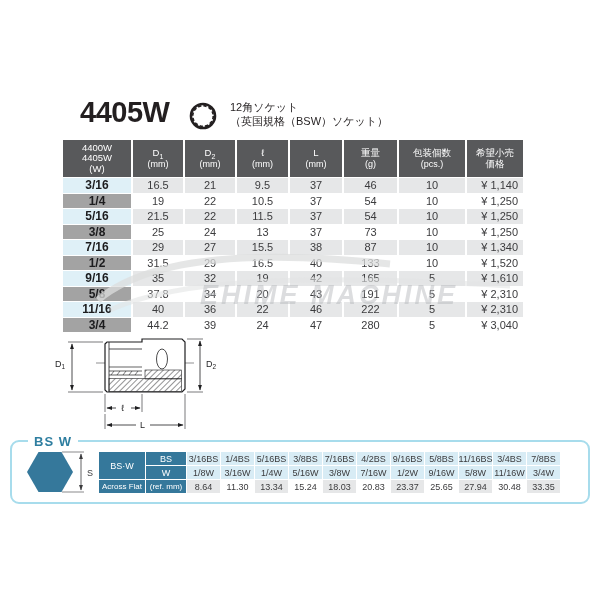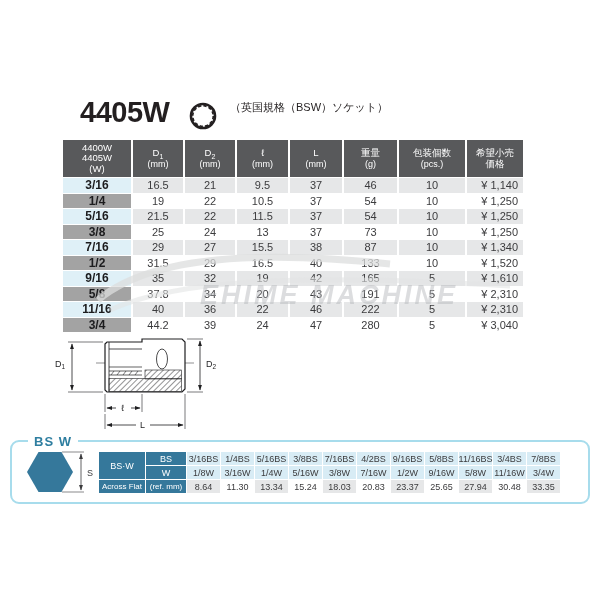--- a/index.html
+++ b/index.html
@@ -56,20 +56,21 @@
 <div class="page">
 
   <span class="model">4405W</span>
 
   <svg class="socket-icon" width="28" height="28" viewBox="0 0 28 28">
     <circle cx="14" cy="14" r="12" fill="none" stroke="#231F20" stroke-width="2.6"></circle>
     <circle cx="14" cy="14" r="10.3" fill="none" stroke="#231F20" stroke-width="1.7" stroke-dasharray="3.3 2.1"></circle>
   </svg>
 
   <div class="subtitle">
+    <div>12角ソケット</div>
     <div>（英国規格（BSW）ソケット）</div>
   </div>
 
   <div class="watermark">
     <svg width="470" height="70">
       <path d="M8,52 C60,8 170,2 300,16" fill="none" stroke="#DCDDDE" stroke-width="7" opacity="0.75"></path>
       <path d="M20,62 C90,30 220,26 420,38" fill="none" stroke="#E3E4E5" stroke-width="5" opacity="0.6"></path>
     </svg>
     <span class="wm2">EHIME MACHINE</span>
   </div>

